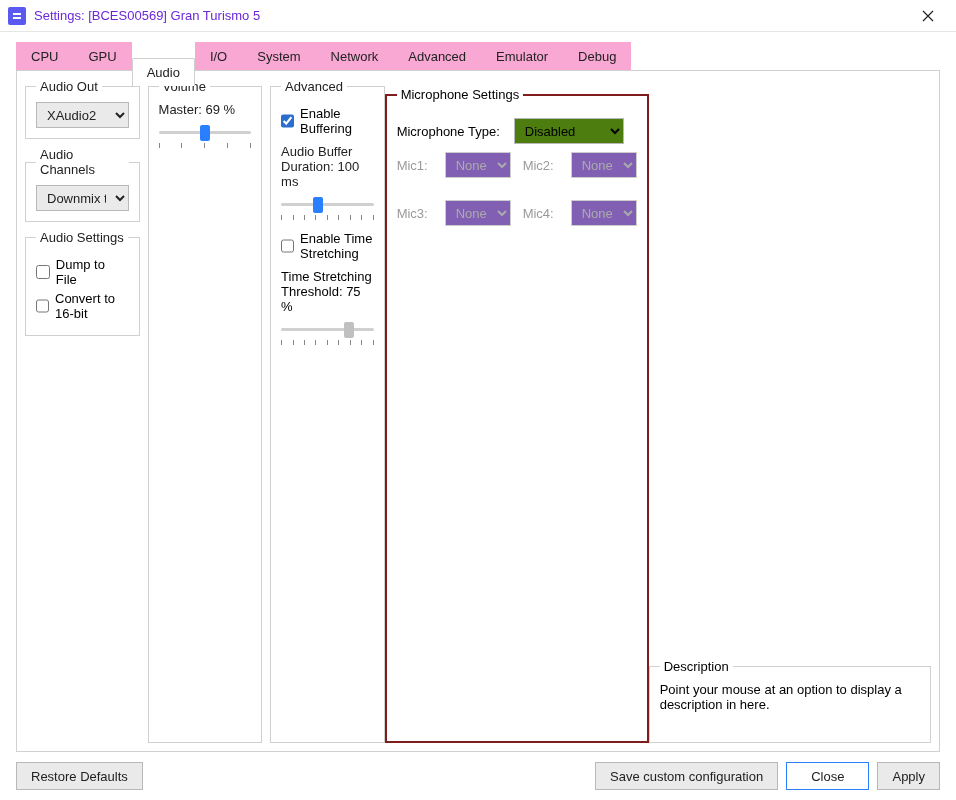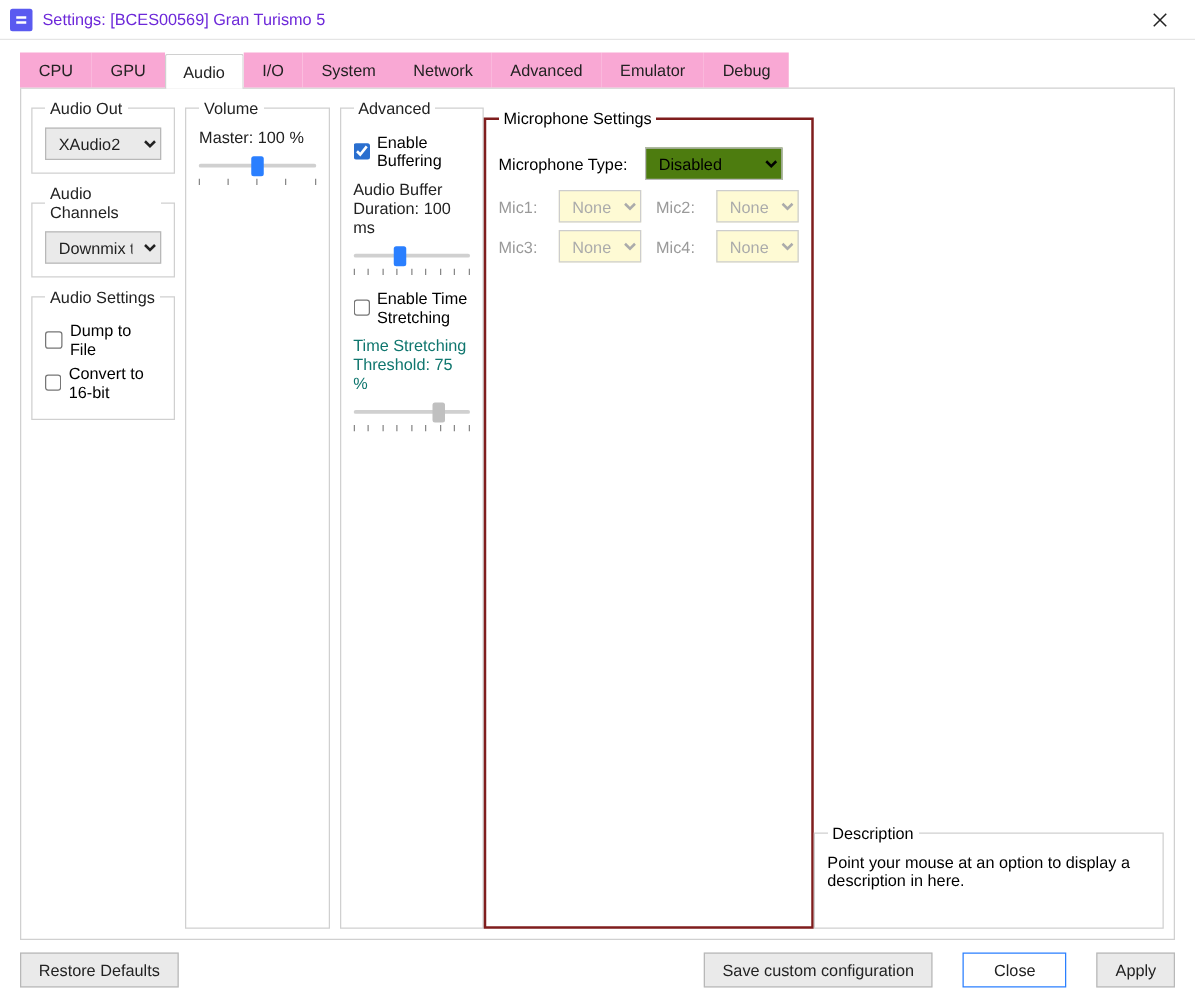--- a/index.html
+++ b/index.html
@@ -6,51 +6,51 @@
 body { background: #ffffff; width: 956px; height: 800px; overflow: hidden; }
 .titlebar { height: 32px; display: flex; align-items: center; padding: 0 8px; border-bottom: 1px solid #e5e5e5; }
 .titlebar-icon { width: 18px; height: 18px; background: #5a5af0; border-radius: 2px; margin-right: 8px; display: flex; align-items: center; justify-content: center; }
 .titlebar-icon svg { width: 12px; height: 12px; }
 .titlebar-title { flex: 1; color: #6d28d9; }
 .titlebar-close { width: 40px; height: 32px; display: flex; align-items: center; justify-content: center; cursor: pointer; }
 .titlebar-close svg { width: 12px; height: 12px; }
 .content { padding: 10px 16px 0 16px; height: 720px; display: flex; flex-direction: column; }
 .tabs { display: flex; border-bottom: 1px solid #d0d0d0; position: relative; z-index: 1; }
 .tab { padding: 6px 14px; border: 1px solid transparent; border-bottom: none; cursor: pointer; color: #222; background: #f9a8d4; }
-.tab.active { background: #fff; border-color: #d0d0d0; border-radius: 2px 2px 0 0; position: relative; top: 1px; }
+.tab.active { background: #fff; border-color: #d0d0d0; border-radius: 2px 2px 0 0; position: relative; top: 16px; }
 .panel { border: 1px solid #d0d0d0; border-top: none; padding: 8px; flex: 1; background: #fff; display: flex; }
 .row3 { display: flex; gap: 8px; }
 .col { flex: 1; display: flex; flex-direction: column; gap: 8px; }
 fieldset.group { border: 1px solid #d0d0d0; padding: 8px 10px 10px 10px; }
 fieldset.group > legend { padding: 0 4px; color: #222; }
 select.combo { width: 100%; height: 26px; border: 1px solid #b8b8b8; background: #eaeaea; padding: 0 6px; color: #222; }
 select.combo:disabled { color: #888; background: #dcdcdc; }
 .checkbox { display: flex; align-items: center; gap: 6px; margin: 4px 0; }
 .checkbox input { width: 14px; height: 14px; accent-color: #2a6fcf; }
 .slider-label { margin-bottom: 6px; color: #222; }
-.slider-label.disabled { color: #0f766e; }
+.slider-label.disabled { color: #000000; }
 .slider-container { position: relative; height: 30px; margin-bottom: 6px; }
 .slider-track { position: absolute; top: 8px; left: 0; right: 0; height: 3px; background: #d0d0d0; border-radius: 2px; }
 .slider-thumb { position: absolute; top: 2px; width: 10px; height: 16px; border-radius: 2px; transform: translateX(-50%); }
 .slider-thumb.blue { background: #2a7fff; }
 .slider-thumb.gray { background: #c0c0c0; }
 .slider-ticks { position: absolute; top: 20px; left: 0; right: 0; display: flex; justify-content: space-between; }
 .slider-ticks span { width: 1px; height: 5px; background: #888; }
 .mic-group { border: 2px solid #7f1d1d; padding: 8px 10px 12px 10px; margin-top: 8px; }
 .mic-group legend { padding: 0 4px; }
 .mic-row { display: flex; align-items: center; gap: 8px; margin-top: 8px; }
 .mic-label { width: 36px; color: #222; }
 .mic-label.disabled { color: #9a9a9a; }
 .mic-type-label { margin-right: 6px; }
 select.mic-combo { height: 26px; border: 1px solid #b8b8b8; background: #4d7c0f; padding: 0 6px; }
-select.mic-combo.disabled { background: #fef9c3; color: #888; }
-.mic-grid { display: grid; grid-template-columns: 36px 1fr 36px 1fr; gap: 6px 12px; margin-top: 8px; align-items: center; }
+select.mic-combo.disabled { background: #4c1d95; color: #888; }
+.mic-grid { display: grid; grid-template-columns: 36px 1fr 36px 1fr; gap: 22px 12px; margin-top: 8px; align-items: center; }
 .description-group { border: 1px solid #d0d0d0; margin-top: auto; padding: 8px 10px 30px 10px; }
 .description-group legend { padding: 0 4px; }
-.footer { height: 48px; display: flex; align-items: center; padding: 0 16px; gap: 24px; }
+.footer { height: 48px; display: flex; align-items: center; padding: 0 16px; gap: 8px; }
 .footer .spacer { flex: 1; }
 button.btn { height: 28px; padding: 0 14px; border: 1px solid #b8b8b8; background: #eaeaea; cursor: pointer; color: #222; }
 button.btn.primary { border: 1px solid #2a7fff; background: #fff; padding: 0 24px; }
 </style>
 </head>
 <body>
 
 <div class="titlebar">
   <div class="titlebar-icon">
     <svg viewBox="0 0 12 12">
@@ -104,21 +104,21 @@
           <label class="checkbox">
             <input type="checkbox" style="">
             <span>Convert to 16-bit</span>
           </label>
         </fieldset>
       </div>
 
       <div class="col">
         <fieldset class="group" style="flex:1;">
           <legend>Volume</legend>
-          <div class="slider-label">Master: 100 %</div>
+          <div class="slider-label">Master: 69 %</div>
           <div class="slider-container">
             <div class="slider-track"></div>
             <div class="slider-thumb blue" style="left:50%"></div>
             <div class="slider-ticks">
                 <span></span>
                 <span></span>
                 <span></span>
                 <span></span>
                 <span></span>
               </div>

